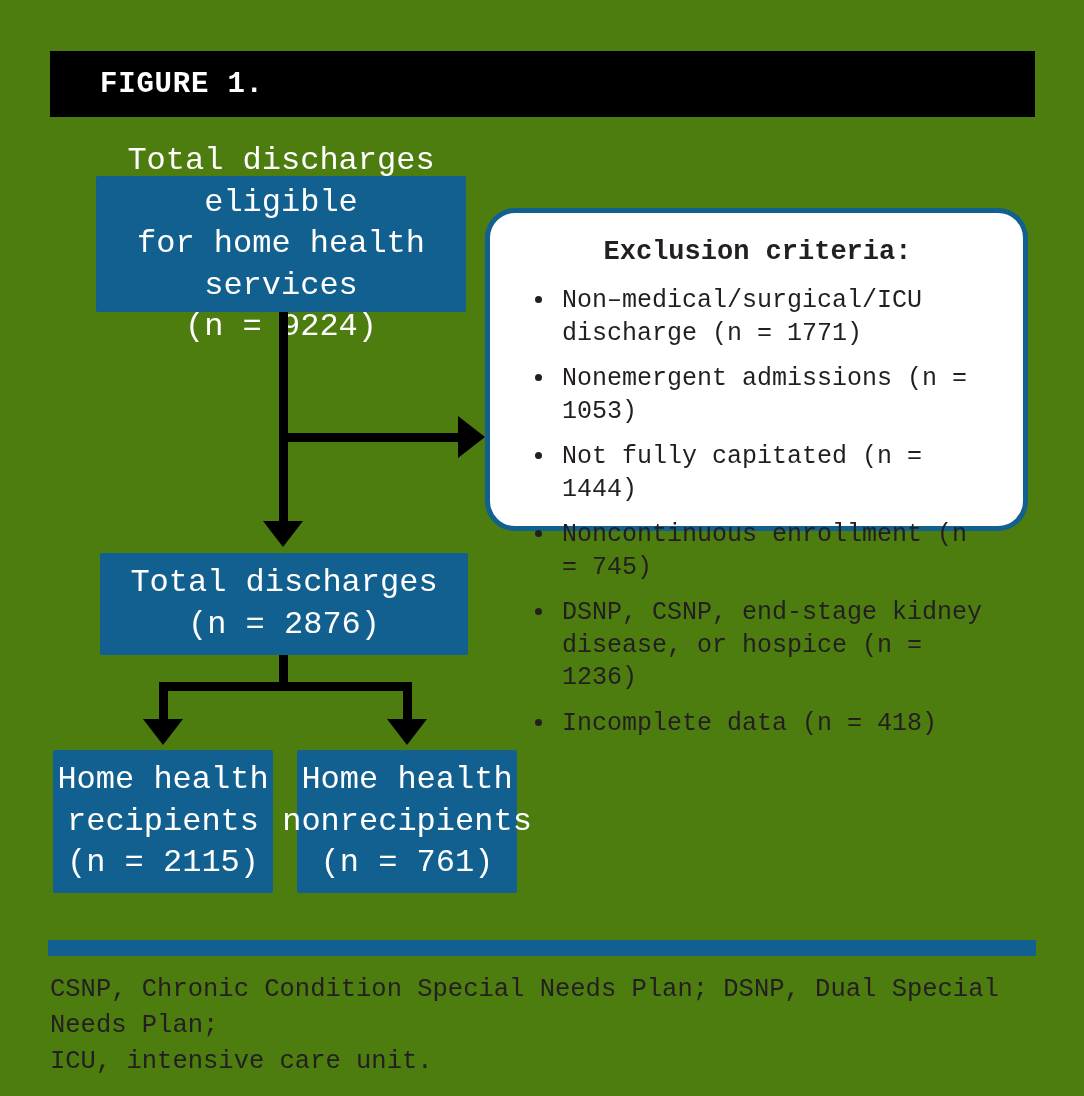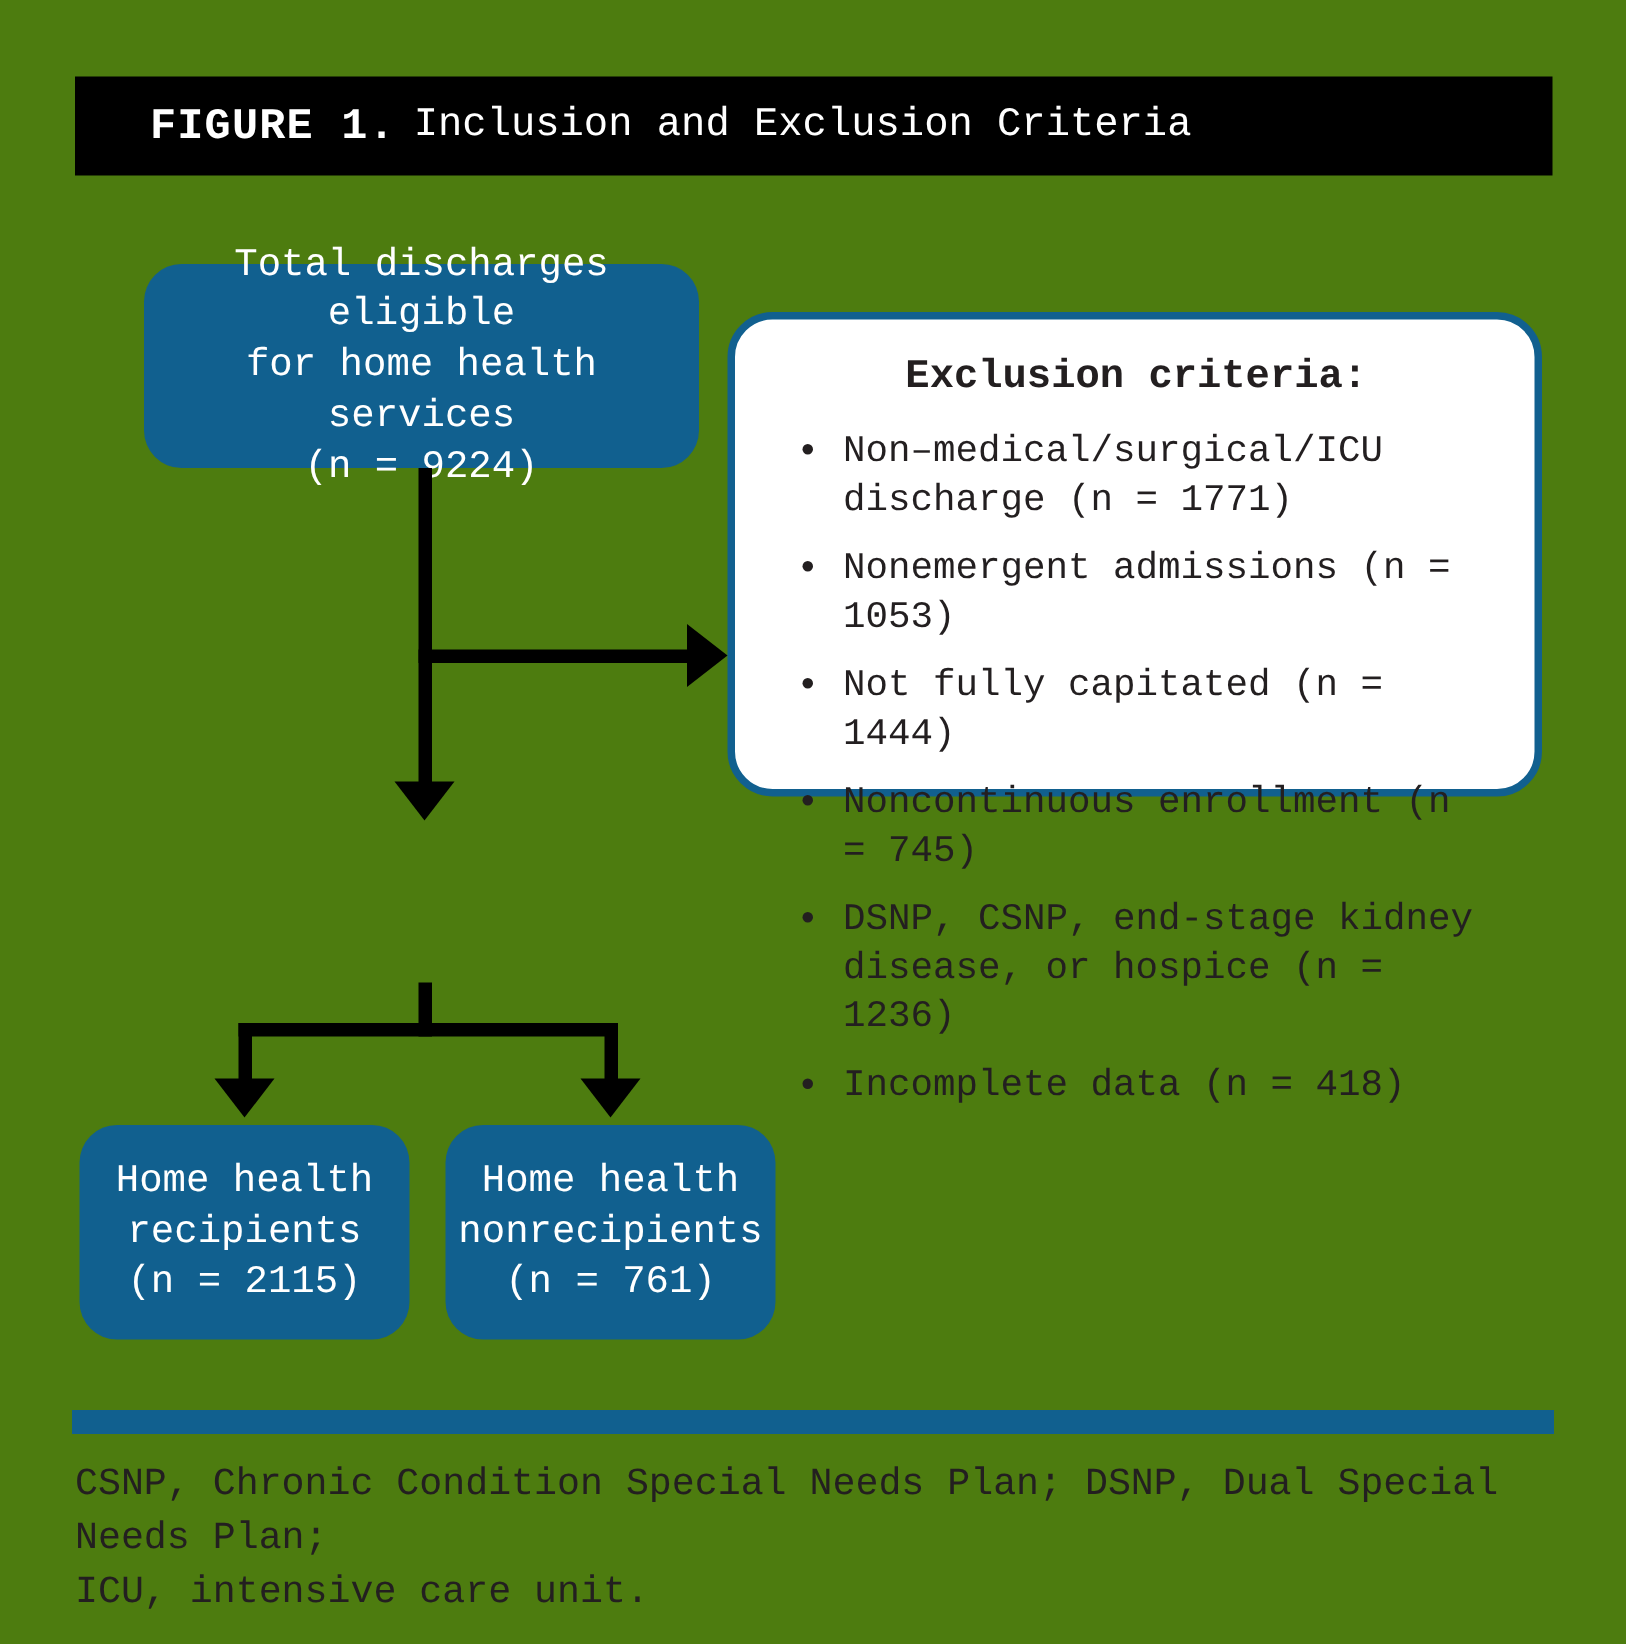--- a/index.html
+++ b/index.html
@@ -34,27 +34,27 @@
   .figure-title {
     font-weight: 400;
     font-size: 27px;
     white-space: nowrap;
   }
   
   .node {
     position: absolute;
     background: var(--accent-blue, #11608f);
     color: #ffffff;
-    border-radius: 25px;
+    border-radius: 2px;
     display: flex;
     align-items: center;
     justify-content: center;
     text-align: center;
     white-space: pre-line;
-    font-size: 26px;
+    font-size: 32px;
     line-height: 1.3;
   }
   .node-eligible   { left: 96px;  top: 176px; width: 370px; height: 136px; }
   .node-total      { left: 100px; top: 553px; width: 368px; height: 102px; }
   .node-recipients { left: 53px;  top: 750px; width: 220px; height: 143px; }
   .node-nonrecip   { left: 297px; top: 750px; width: 220px; height: 143px; }
   
   .exclusion-box {
     position: absolute;
     left: 485px; top: 208px;
@@ -126,21 +126,20 @@
     color: #231f20;
   }
 </style>
 </head>
 <body>
 
 <div class="page">
 
   <div class="title-bar">
     <span class="figure-label">FIGURE 1.</span>
-    <span class="figure-title">Inclusion and Exclusion Criteria</span>
   </div>
 
   <div class="node node-eligible">Total discharges eligible
 for home health services
 (n = 9224)</div>
 
   <div class="exclusion-box">
     <h2 class="exclusion-heading">Exclusion criteria:</h2>
     <ul class="exclusion-list">
         <li>Non–medical/surgical/ICU
@@ -152,20 +151,22 @@
 disease, or hospice (n = 1236)</li>
         <li>Incomplete data (n = 418)</li>
       </ul>
   </div>
 
   <div class="line vline-1"></div>
   <div class="line hline-1"></div>
   <div class="arrow-right"></div>
   <div class="arrow-down ah-down-1"></div>
 
+  <div class="node node-total">Total discharges
+(n = 2876)</div>
 
   <div class="line vline-2"></div>
   <div class="line hline-2"></div>
   <div class="line vline-3"></div>
   <div class="line vline-4"></div>
   <div class="arrow-down ah-down-2"></div>
   <div class="arrow-down ah-down-3"></div>
 
   <div class="node node-recipients">Home health
 recipients

